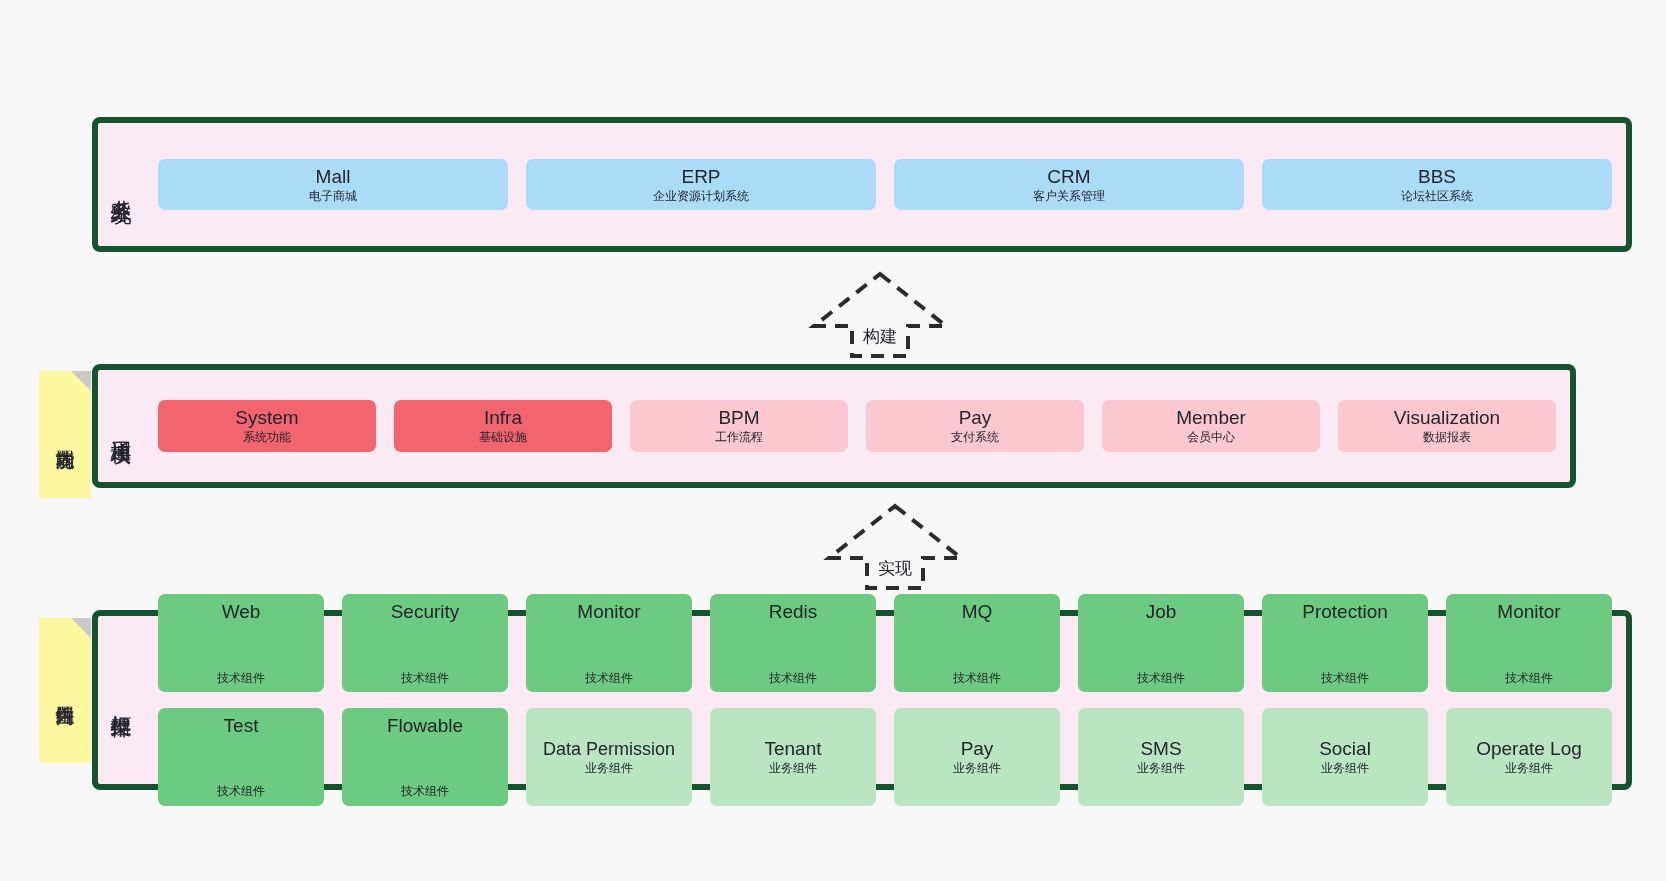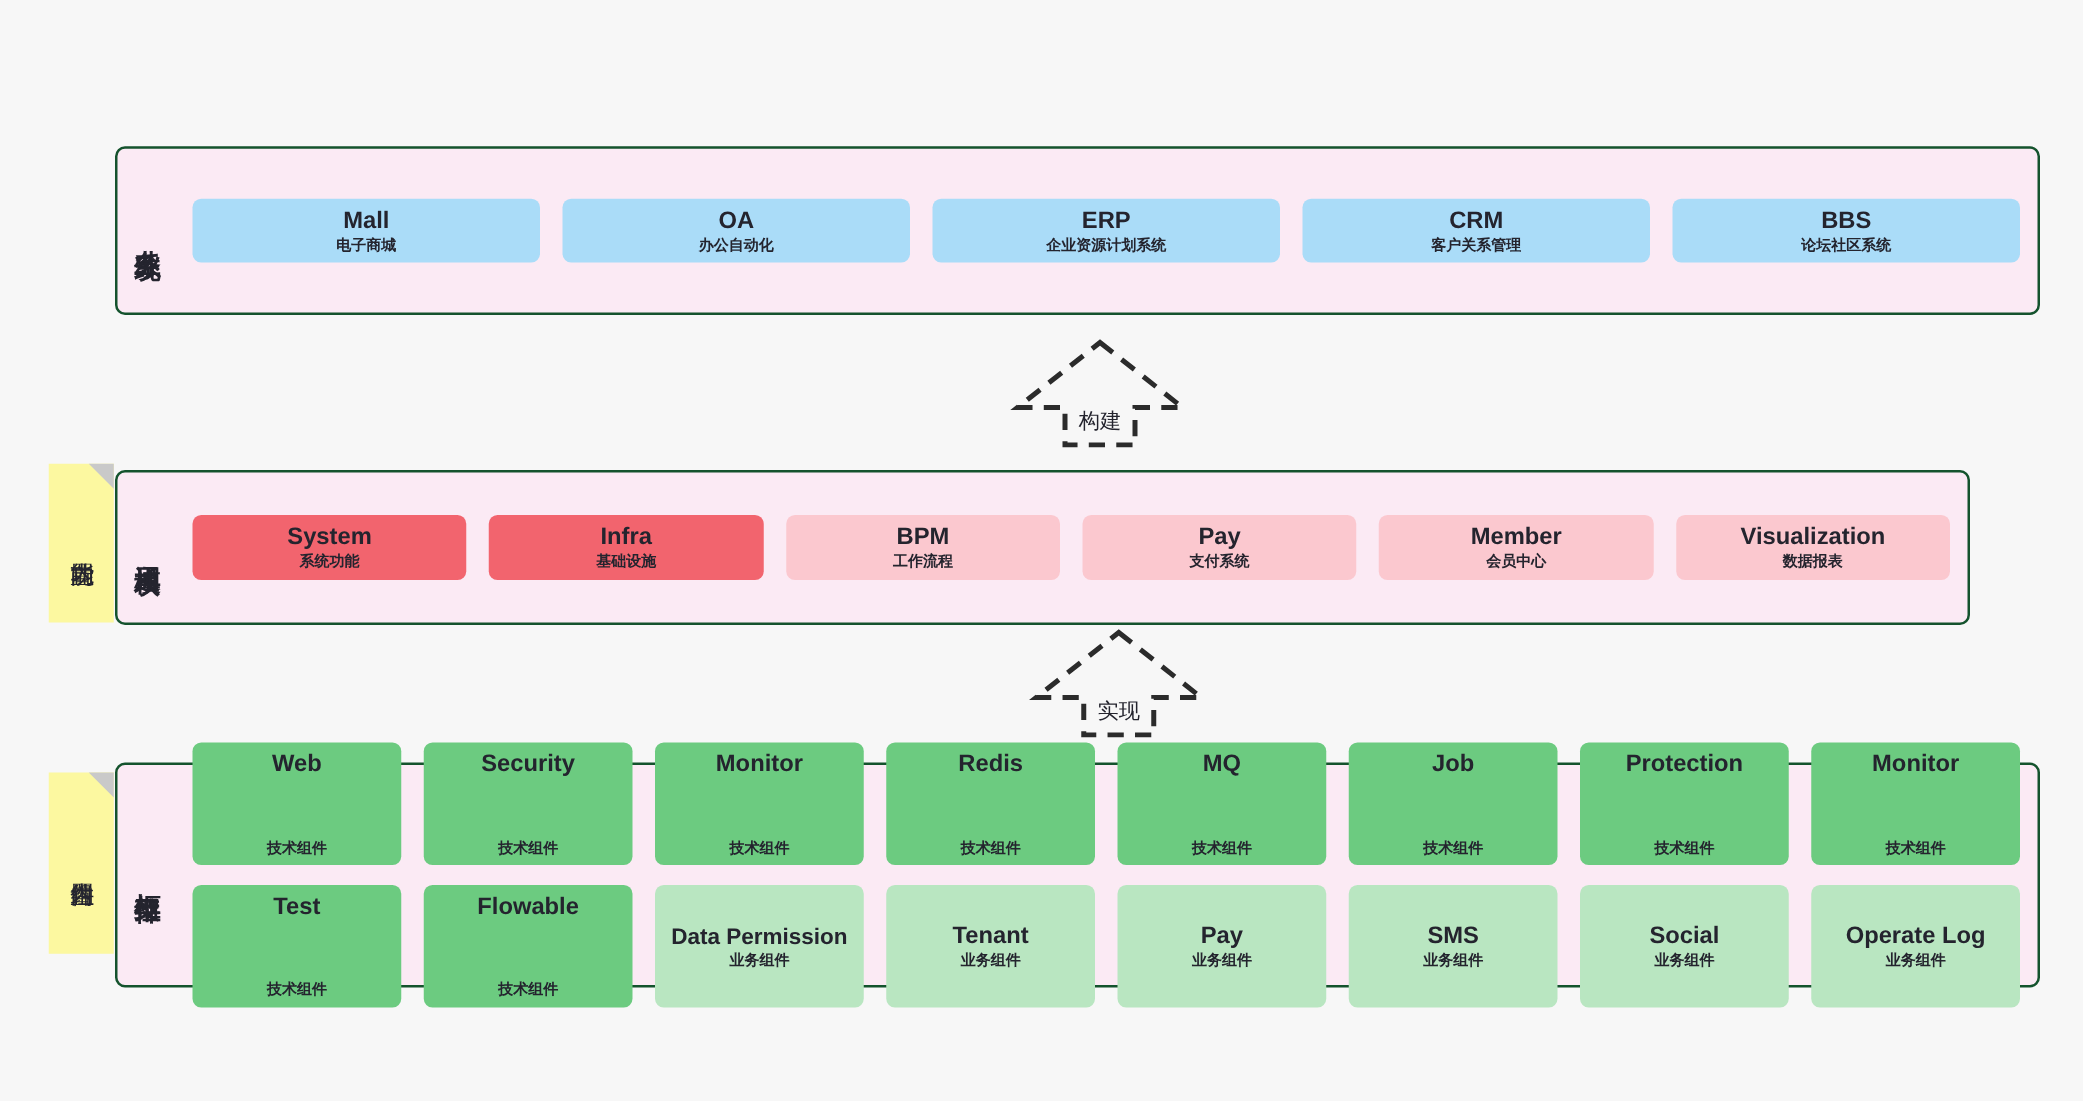--- a/index.html
+++ b/index.html
@@ -14,25 +14,24 @@
     height: 881px;
     background: #f7f7f7;
     overflow: hidden;
   }
 
   
   .layer {
     position: absolute;
     box-sizing: border-box;
     background: #fbeaf4;
-    border: 2px solid #14532d;
+    border: 6px solid #14532d;
     border-radius: 8px;
     display: flex;
     align-items: stretch;
-    font-weight: bold;
   }
   .layer-title {
     flex: 0 0 auto;
     width: 46px;
     display: flex;
     align-items: center;
     justify-content: center;
     font-size: 21px;
     color: #24242e;
     letter-spacing: 1px;
@@ -126,24 +125,20 @@
 
   <div class="layer" id="layer-business" style="left:92px; top:117px; width:1540px; height:135px;">
     <div class="layer-title">业务系统</div>
     <div class="layer-body">
       <div class="row">
         <div class="card blue">
           <span class="t1">Mall</span>
           <span class="t2">电子商城</span>
         </div>
         <div class="card blue">
-          <span class="t1">OA</span>
-          <span class="t2">办公自动化</span>
-        </div>
-        <div class="card blue">
           <span class="t1">ERP</span>
           <span class="t2">企业资源计划系统</span>
         </div>
         <div class="card blue">
           <span class="t1">CRM</span>
           <span class="t2">客户关系管理</span>
         </div>
         <div class="card blue">
           <span class="t1">BBS</span>
           <span class="t2">论坛社区系统</span>
@@ -157,21 +152,21 @@
       <path d="M 80 6 L 146 58 L 108 58 L 108 88 L 52 88 L 52 58 L 14 58 Z" fill="none" stroke="#2b2b2b" stroke-width="4" stroke-dasharray="13,9" stroke-linejoin="miter"></path>
     </svg>
     <span class="conn-label">构建</span>
   </div>
 
   <div class="note" style="left:39px; top:371px; height:127px;">
     <span class="fold"></span>
     <span>内置功能</span>
   </div>
 
-  <div class="layer" id="layer-common" style="left:92px; top:376px; width:1484px; height:124px;">
+  <div class="layer" id="layer-common" style="left:92px; top:364px; width:1484px; height:124px;">
     <div class="layer-title">通用模块</div>
     <div class="layer-body">
       <div class="row">
         <div class="card red">
           <span class="t1">System</span>
           <span class="t2">系统功能</span>
         </div>
         <div class="card red">
           <span class="t1">Infra</span>
           <span class="t2">基础设施</span>

